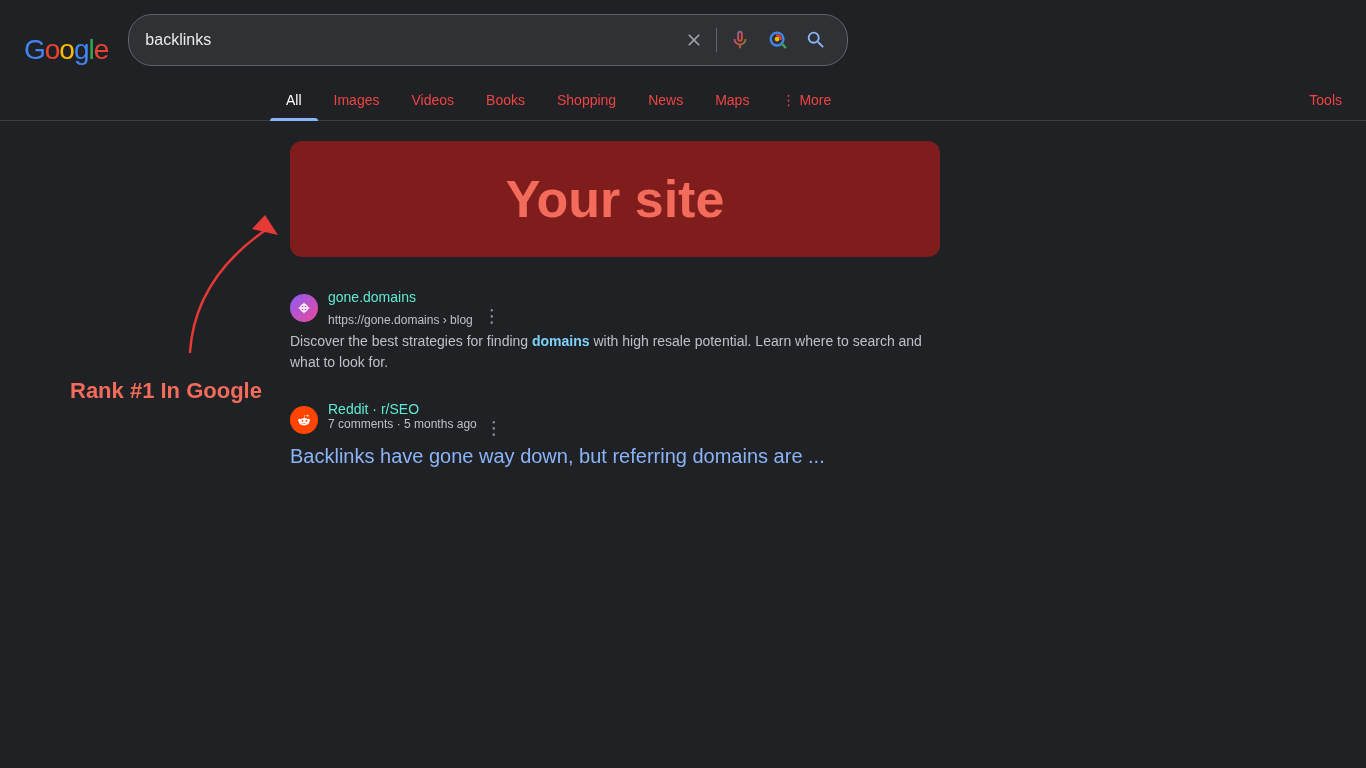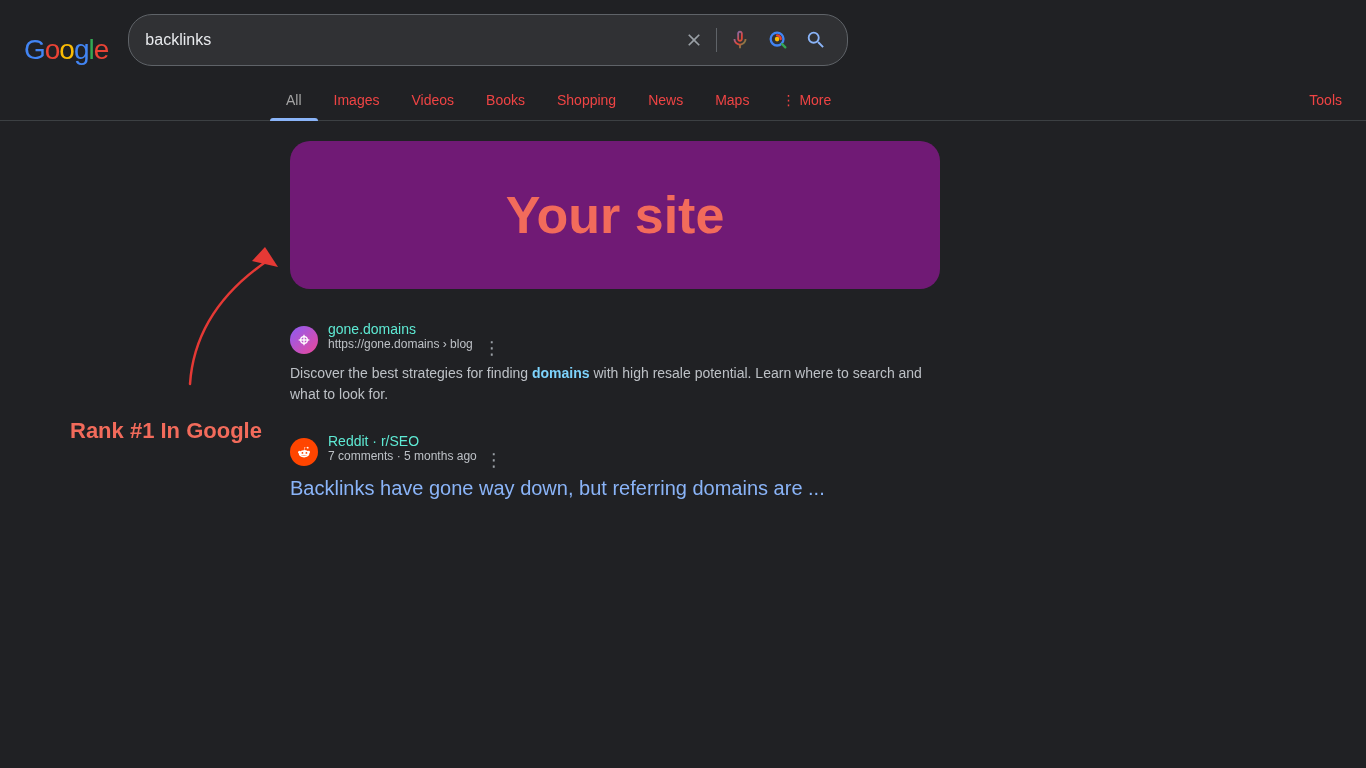--- a/index.html
+++ b/index.html
@@ -88,21 +88,21 @@
       padding: 12px 16px;
       font-size: 14px;
       color: #ef4444;
       cursor: pointer;
       position: relative;
       white-space: nowrap;
       border: none;
       background: none;
     }
     .nav-tab.active {
-      color: #a3a3a3;
+      color: #ffffff;
     }
     .nav-tab.active::after {
       content: '';
       position: absolute;
       bottom: -1px;
       left: 0; right: 0;
       height: 3px;
       background: #8ab4f8;
       border-radius: 3px 3px 0 0;
     }
@@ -124,43 +124,43 @@
     }
 
     
     .annotation-area {
       width: 230px;
       position: relative;
       flex-shrink: 0;
     }
     .rank-label {
       position: absolute;
-      bottom: 85px;
+      bottom: 93px;
       left: 10px;
       font-size: 22px;
       font-weight: 700;
       color: #f26b5b;
     }
     .arrow-svg {
       position: absolute;
       bottom: 140px;
       left: 120px;
     }
 
     
     .results-area {
       flex: 1;
       max-width: 650px;
     }
 
     
     .your-site-box {
-      background: #701a75;
-      border-radius: 20px;
-      height: 148px;
+      background: #7f1d1d;
+      border-radius: 12px;
+      height: 116px;
       display: flex;
       align-items: center;
       justify-content: center;
       margin-bottom: 32px;
     }
     .your-site-text {
       font-size: 52px;
       font-weight: 700;
       color: #f26b5b;
     }
@@ -198,21 +198,21 @@
       flex-direction: column;
     }
     .site-name {
       font-size: 14px;
       color: #5eead4;
     }
     .site-url {
       font-size: 12px;
       color: #bdc1c6;
       display: flex;
-      align-items: flex-start;
+      align-items: flex-end;
       gap: 6px;
     }
     .result-title {
       font-size: 20px;
       color: #8ab4f8;
       cursor: pointer;
       margin-bottom: 6px;
       line-height: 1.3;
     }
     .result-snippet {

